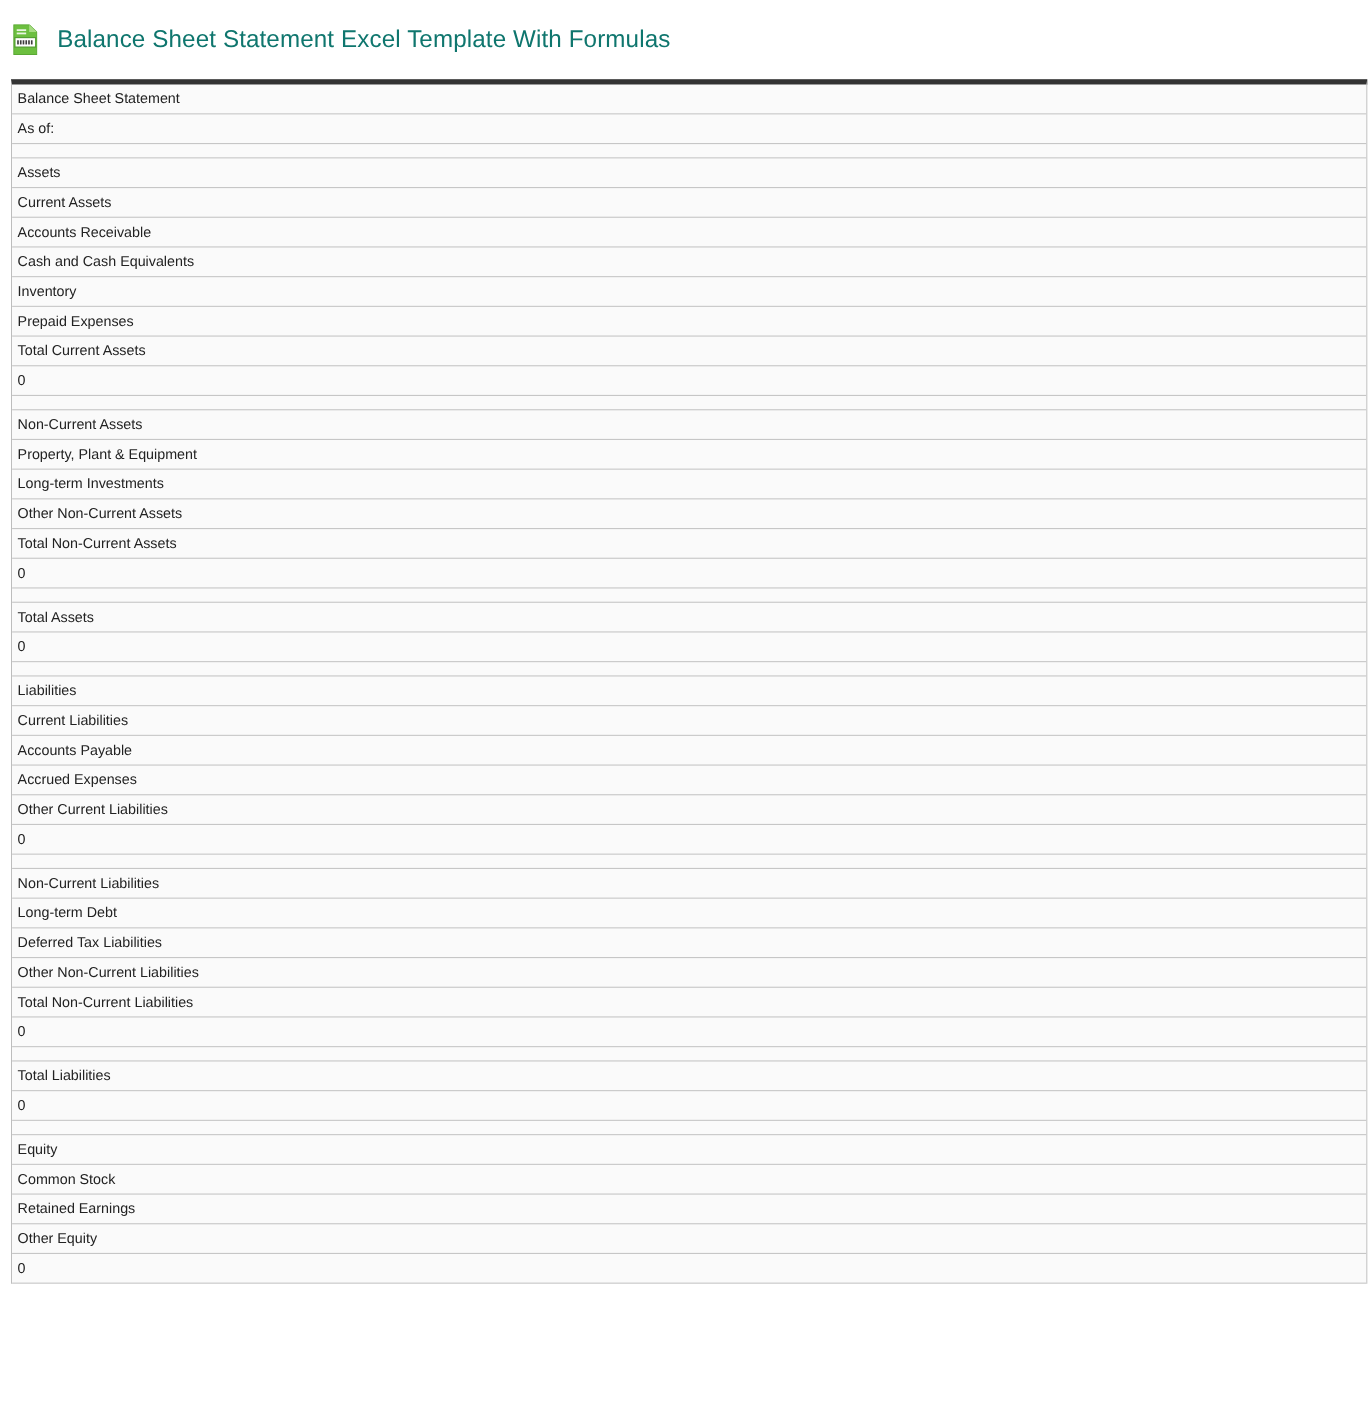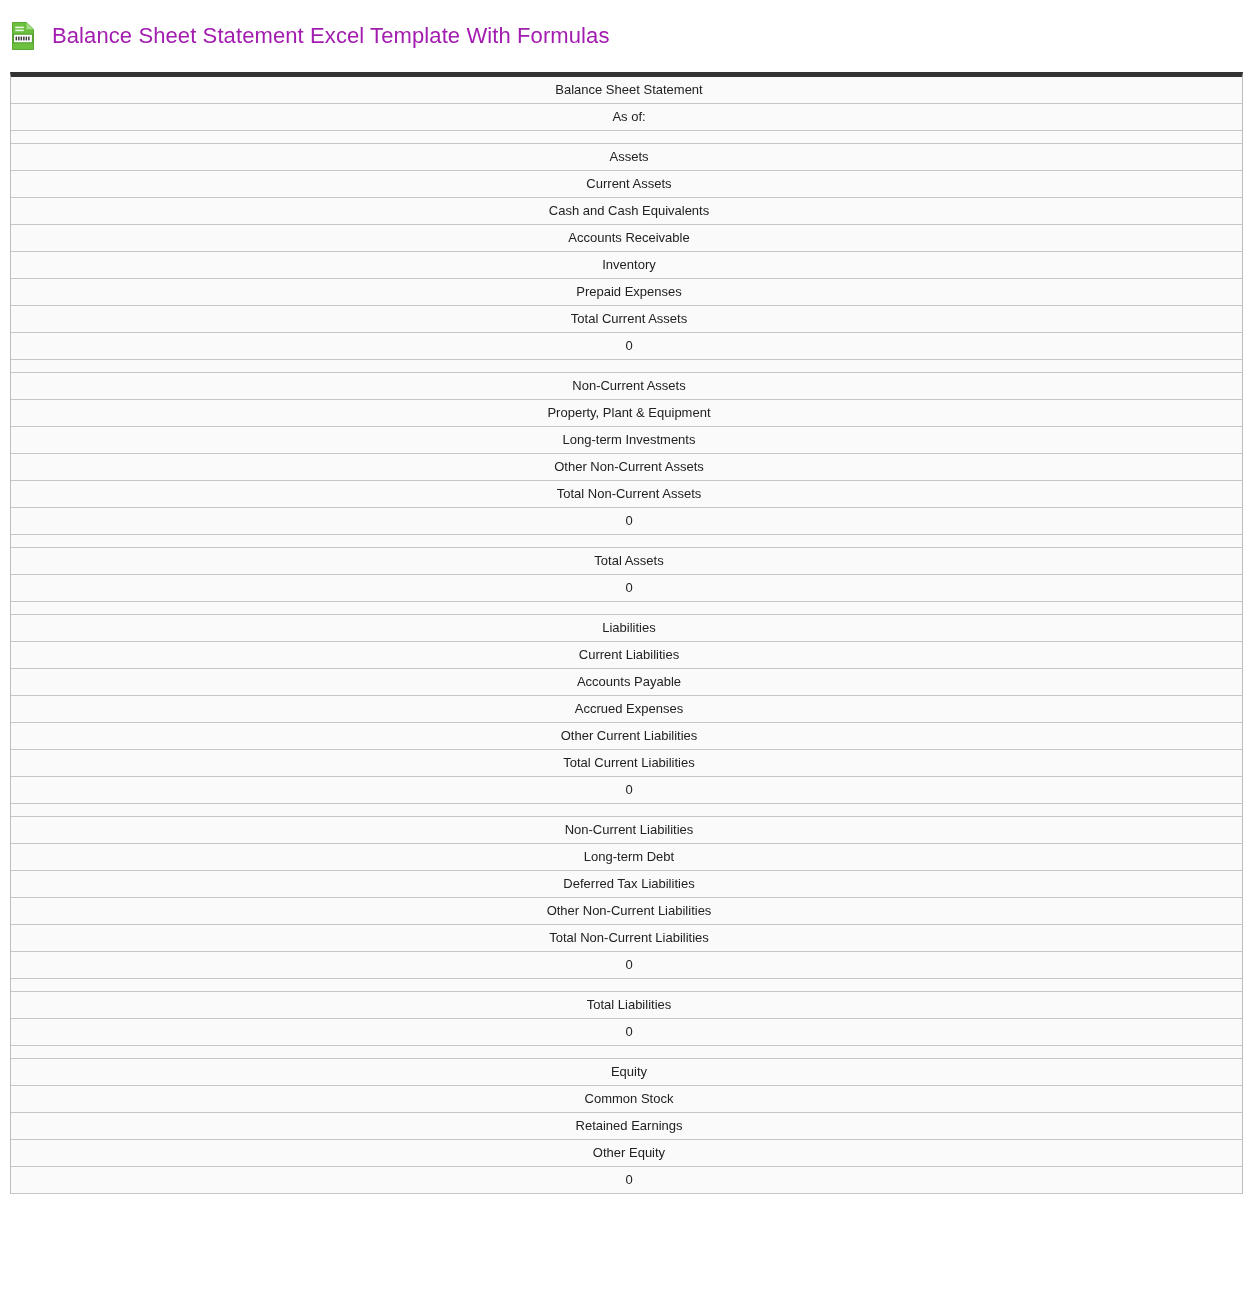--- a/index.html
+++ b/index.html
@@ -35,21 +35,21 @@
     flex: 0 0 22px;
     position: relative;
     margin-right: 18px;
     display: block;
   }
   .file-icon svg { display: block; }
 
   .doc-title {
     font-size: 22px;
     line-height: 26px;
-    color: #a21caf;
+    color: #0f766e;
     font-weight: 400;
     letter-spacing: 0.1px;
     white-space: nowrap;
   }
 
   
   .sheet-wrap {
     margin: 0 4px 0 10px;
     border-top: 5px solid #333333;
     border-left: 1px solid #bdbdbd;
@@ -70,21 +70,20 @@
   .sheet td {
     border-bottom: 1px solid #c6c6c6;
     padding: 0 0 0 5px;
     height: 26px;
     font-size: 13px;
     line-height: 26px;
     color: #222222;
     vertical-align: middle;
     white-space: nowrap;
     overflow: hidden;
-    text-align: center;
   }
 
   .sheet tr.spacer td {
     height: 13px;
     line-height: 13px;
     padding: 0;
   }
 
   .sheet td.c-label { width: 100%; }
 </style>
@@ -126,26 +125,26 @@
           <tr class="spacer">
             <td class="c-label"></td>
           </tr>
           <tr class="data-row">
             <td class="c-label">Assets</td>
           </tr>
           <tr class="data-row">
             <td class="c-label">Current Assets</td>
           </tr>
           <tr class="data-row">
+            <td class="c-label">Accounts Receivable</td>
+          </tr>
+          <tr class="data-row">
             <td class="c-label">Cash and Cash Equivalents</td>
           </tr>
           <tr class="data-row">
-            <td class="c-label">Accounts Receivable</td>
-          </tr>
-          <tr class="data-row">
             <td class="c-label">Inventory</td>
           </tr>
           <tr class="data-row">
             <td class="c-label">Prepaid Expenses</td>
           </tr>
           <tr class="data-row">
             <td class="c-label">Total Current Assets</td>
           </tr>
           <tr class="data-row">
             <td class="c-label">0</td>
@@ -190,23 +189,20 @@
             <td class="c-label">Current Liabilities</td>
           </tr>
           <tr class="data-row">
             <td class="c-label">Accounts Payable</td>
           </tr>
           <tr class="data-row">
             <td class="c-label">Accrued Expenses</td>
           </tr>
           <tr class="data-row">
             <td class="c-label">Other Current Liabilities</td>
-          </tr>
-          <tr class="data-row">
-            <td class="c-label">Total Current Liabilities</td>
           </tr>
           <tr class="data-row">
             <td class="c-label">0</td>
           </tr>
           <tr class="spacer">
             <td class="c-label"></td>
           </tr>
           <tr class="data-row">
             <td class="c-label">Non-Current Liabilities</td>
           </tr>

